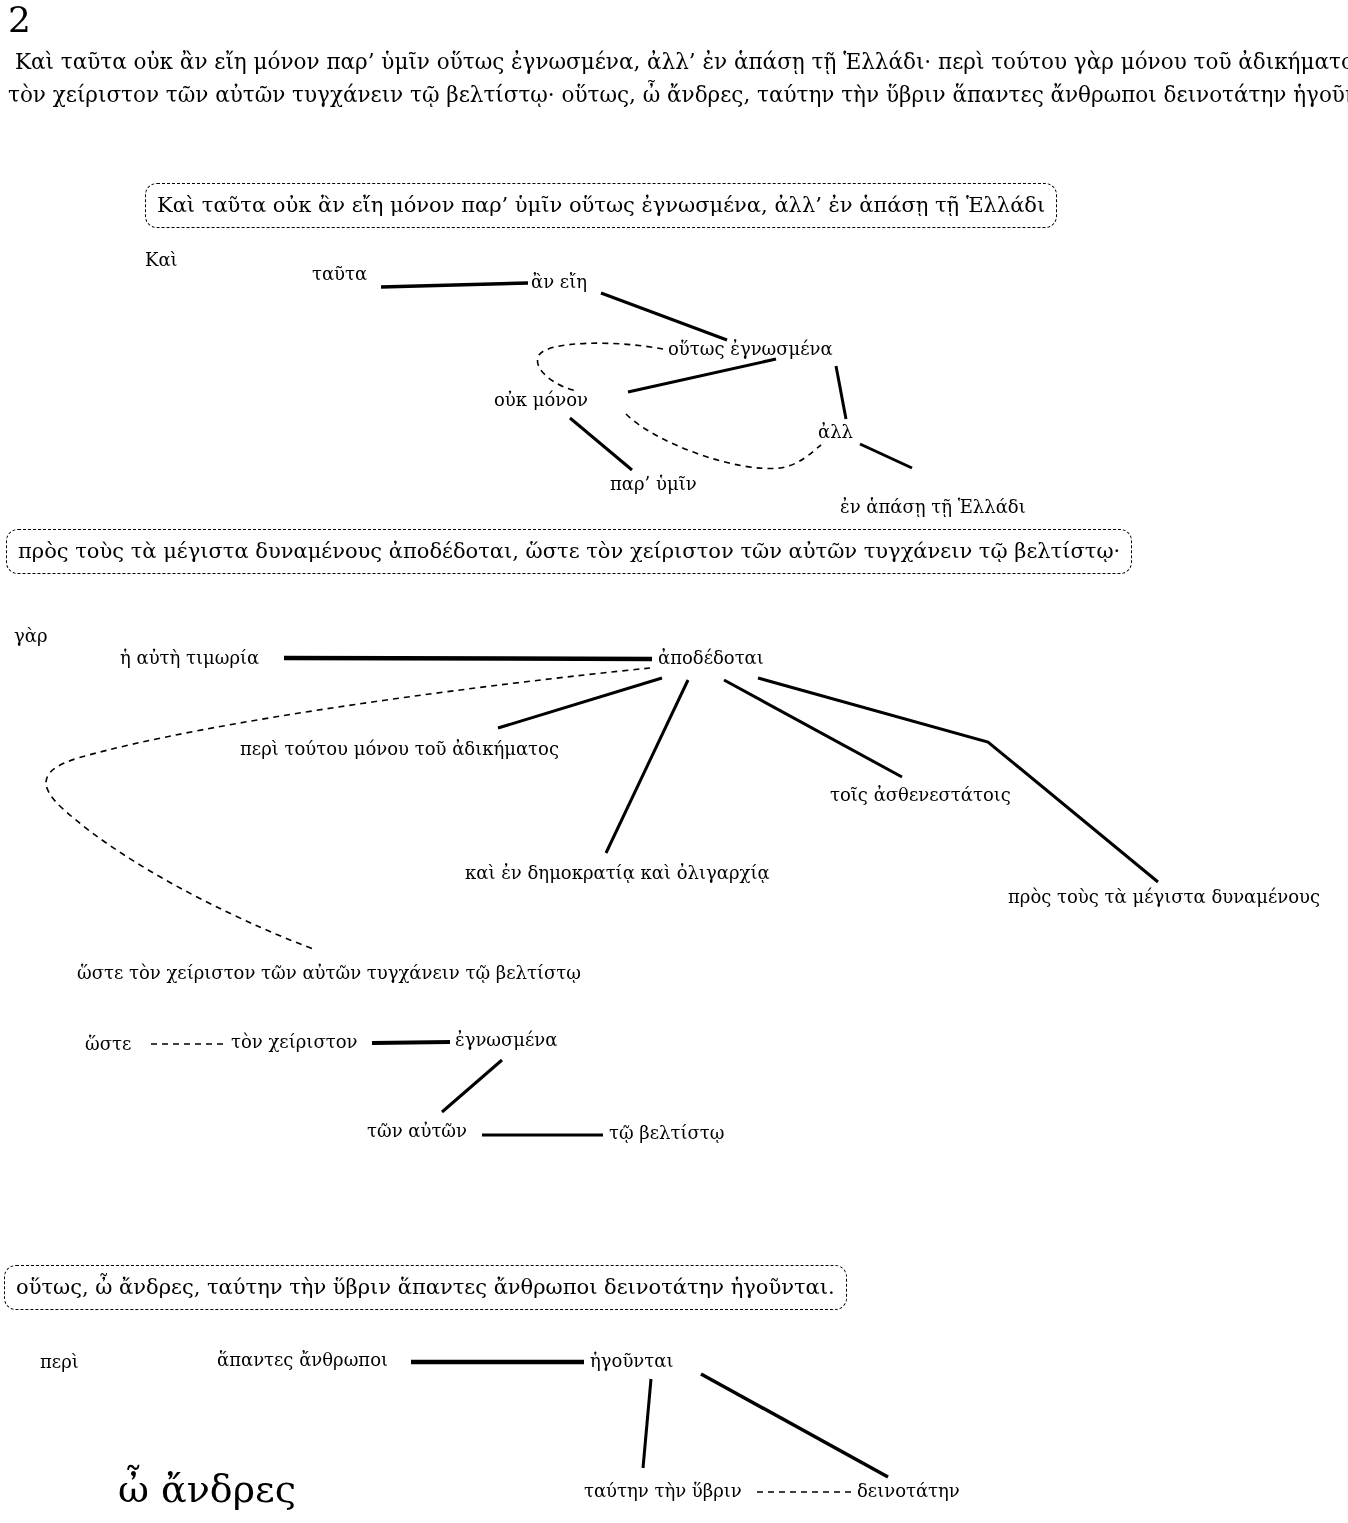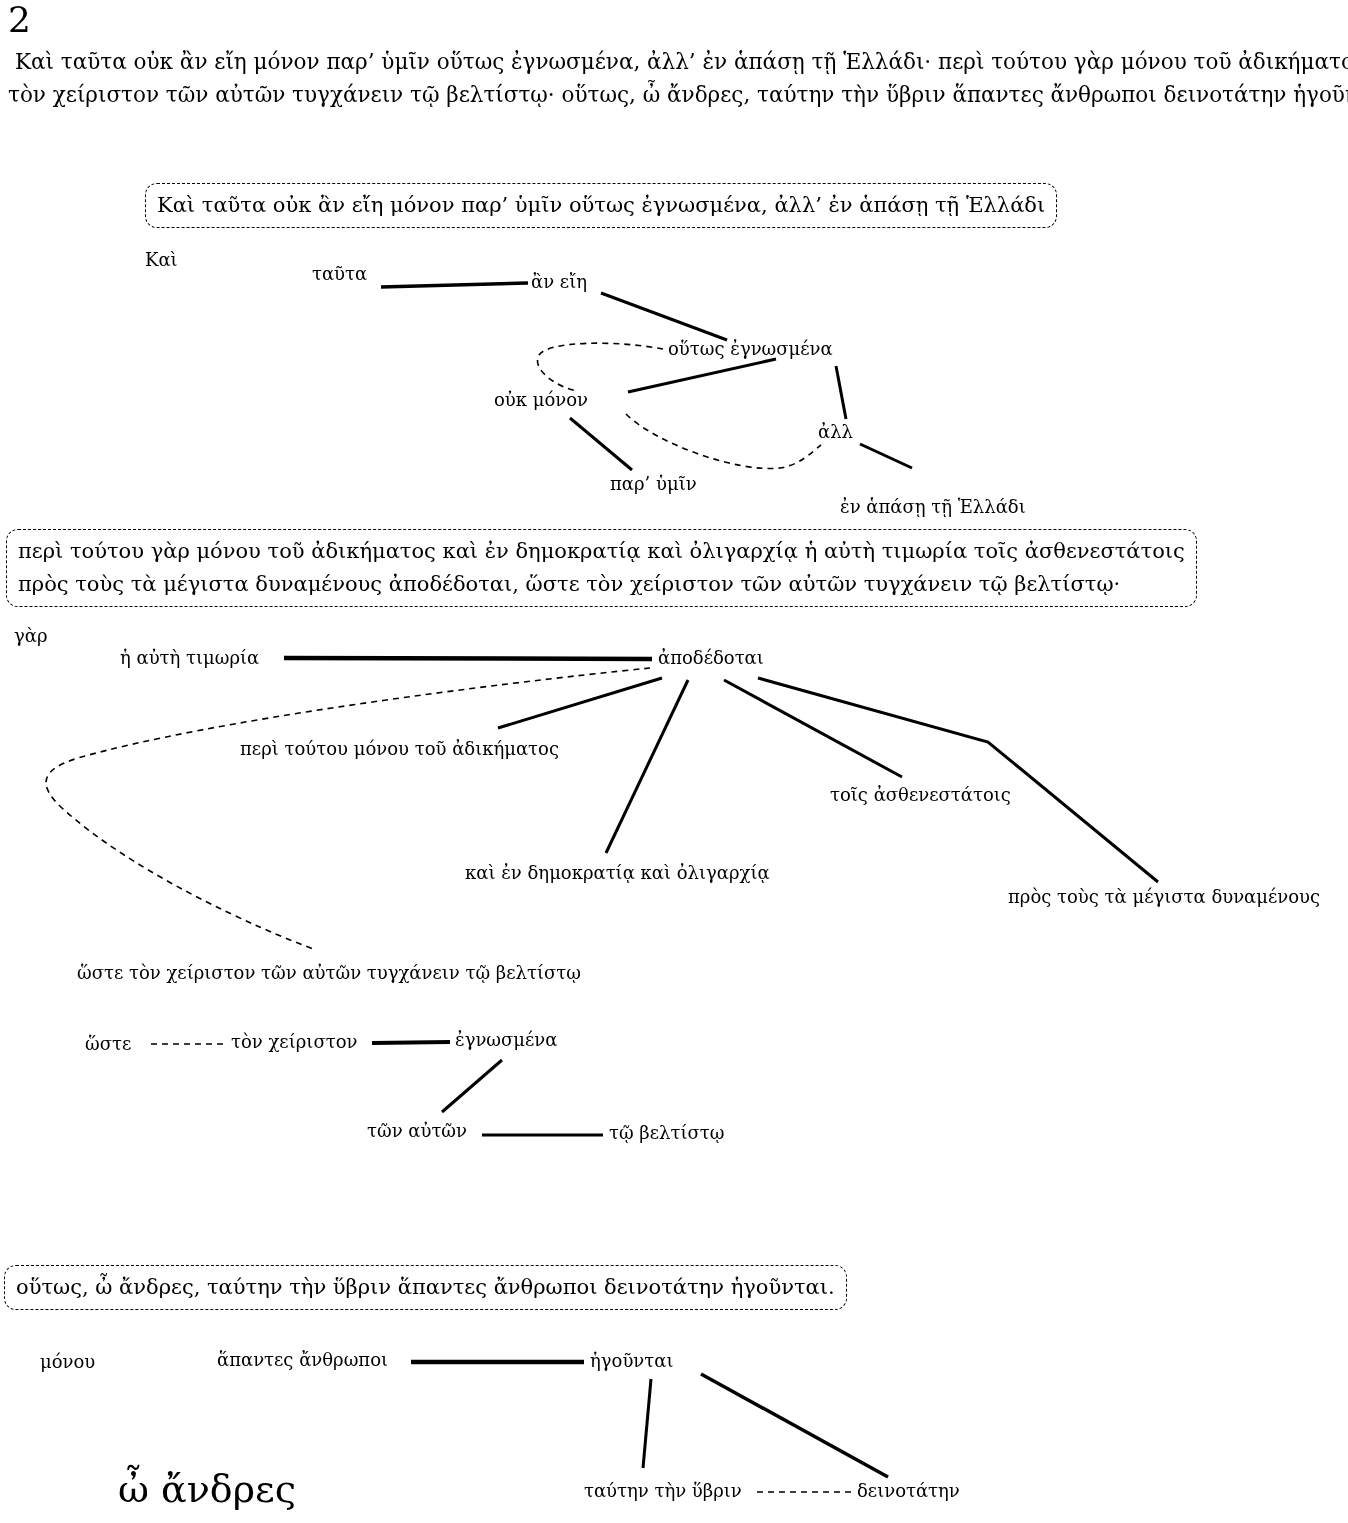--- a/index.html
+++ b/index.html
@@ -73,21 +73,20 @@
 <div class="lbl" style="left:145px;top:247px;">Καὶ</div>
 <div class="lbl" style="left:312px;top:261px;text-align:right;">ταῦτα</div>
 <div class="lbl" style="left:531px;top:269px;">ἂν εἴη</div>
 <div class="lbl" style="left:668px;top:336px;">οὕτως ἐγνωσμένα</div>
 <div class="lbl" style="left:494px;top:387px;">οὐκ μόνον</div>
 <div class="lbl" style="left:818px;top:419px;">ἀλλ</div>
 <div class="lbl" style="left:610px;top:471px;">παρ’ ὑμῖν</div>
 <div class="lbl" style="left:840px;top:469px;margin-top:25px;">ἐν ἁπάσῃ τῇ Ἑλλάδι</div>
 
 <div class="clausebox" style="left:6px;top:529px;">
-  <div>περὶ τούτου γὰρ μόνου τοῦ ἀδικήματος καὶ ἐν δημοκρατίᾳ καὶ ὀλιγαρχίᾳ ἡ αὐτὴ τιμωρία τοῖς ἀσθενεστάτοις</div>
   <div>πρὸς τοὺς τὰ μέγιστα δυναμένους ἀποδέδοται, ὥστε τὸν χείριστον τῶν αὐτῶν τυγχάνειν τῷ βελτίστῳ·</div>
 </div>
 
 <div class="lbl" style="left:14px;top:623px;">γὰρ</div>
 <div class="lbl" style="left:120px;top:645px;">ἡ αὐτὴ τιμωρία</div>
 <div class="lbl" style="left:658px;top:645px;">ἀποδέδοται</div>
 <div class="lbl" style="left:240px;top:736px;">περὶ τούτου μόνου τοῦ ἀδικήματος</div>
 <div class="lbl" style="left:830px;top:782px;">τοῖς ἀσθενεστάτοις</div>
 <div class="lbl" style="left:421px;top:860px;margin-left:44px;">καὶ ἐν δημοκρατίᾳ καὶ ὀλιγαρχίᾳ</div>
 <div class="lbl" style="left:1008px;top:884px;">πρὸς τοὺς τὰ μέγιστα δυναμένους</div>
@@ -96,18 +95,18 @@
 <div class="lbl" style="left:85px;top:1031px;">ὥστε</div>
 <div class="lbl" style="left:231px;top:1029px;">τὸν χείριστον</div>
 <div class="lbl" style="left:455px;top:1027px;">ἐγνωσμένα</div>
 <div class="lbl" style="left:367px;top:1118px;">τῶν αὐτῶν</div>
 <div class="lbl" style="left:609px;top:1120px;">τῷ βελτίστῳ</div>
 
 <div class="clausebox" style="left:4px;top:1265px;">
   <div>οὕτως, ὦ ἄνδρες, ταύτην τὴν ὕβριν ἅπαντες ἄνθρωποι δεινοτάτην ἡγοῦνται.</div>
 </div>
 
-<div class="lbl" style="left:40px;top:1349px;">μόνου</div>
+<div class="lbl" style="left:40px;top:1349px;">περὶ</div>
 <div class="lbl" style="left:217px;top:1347px;">ἅπαντες ἄνθρωποι</div>
 <div class="lbl" style="left:590px;top:1348px;text-align:center;">ἡγοῦνται</div>
 <div class="lbl big" style="left:118px;top:1472px;">ὦ ἄνδρες</div>
 <div class="lbl" style="left:584px;top:1478px;">ταύτην τὴν ὕβριν</div>
 <div class="lbl" style="left:857px;top:1478px;">δεινοτάτην</div>
 
 </body></html>

